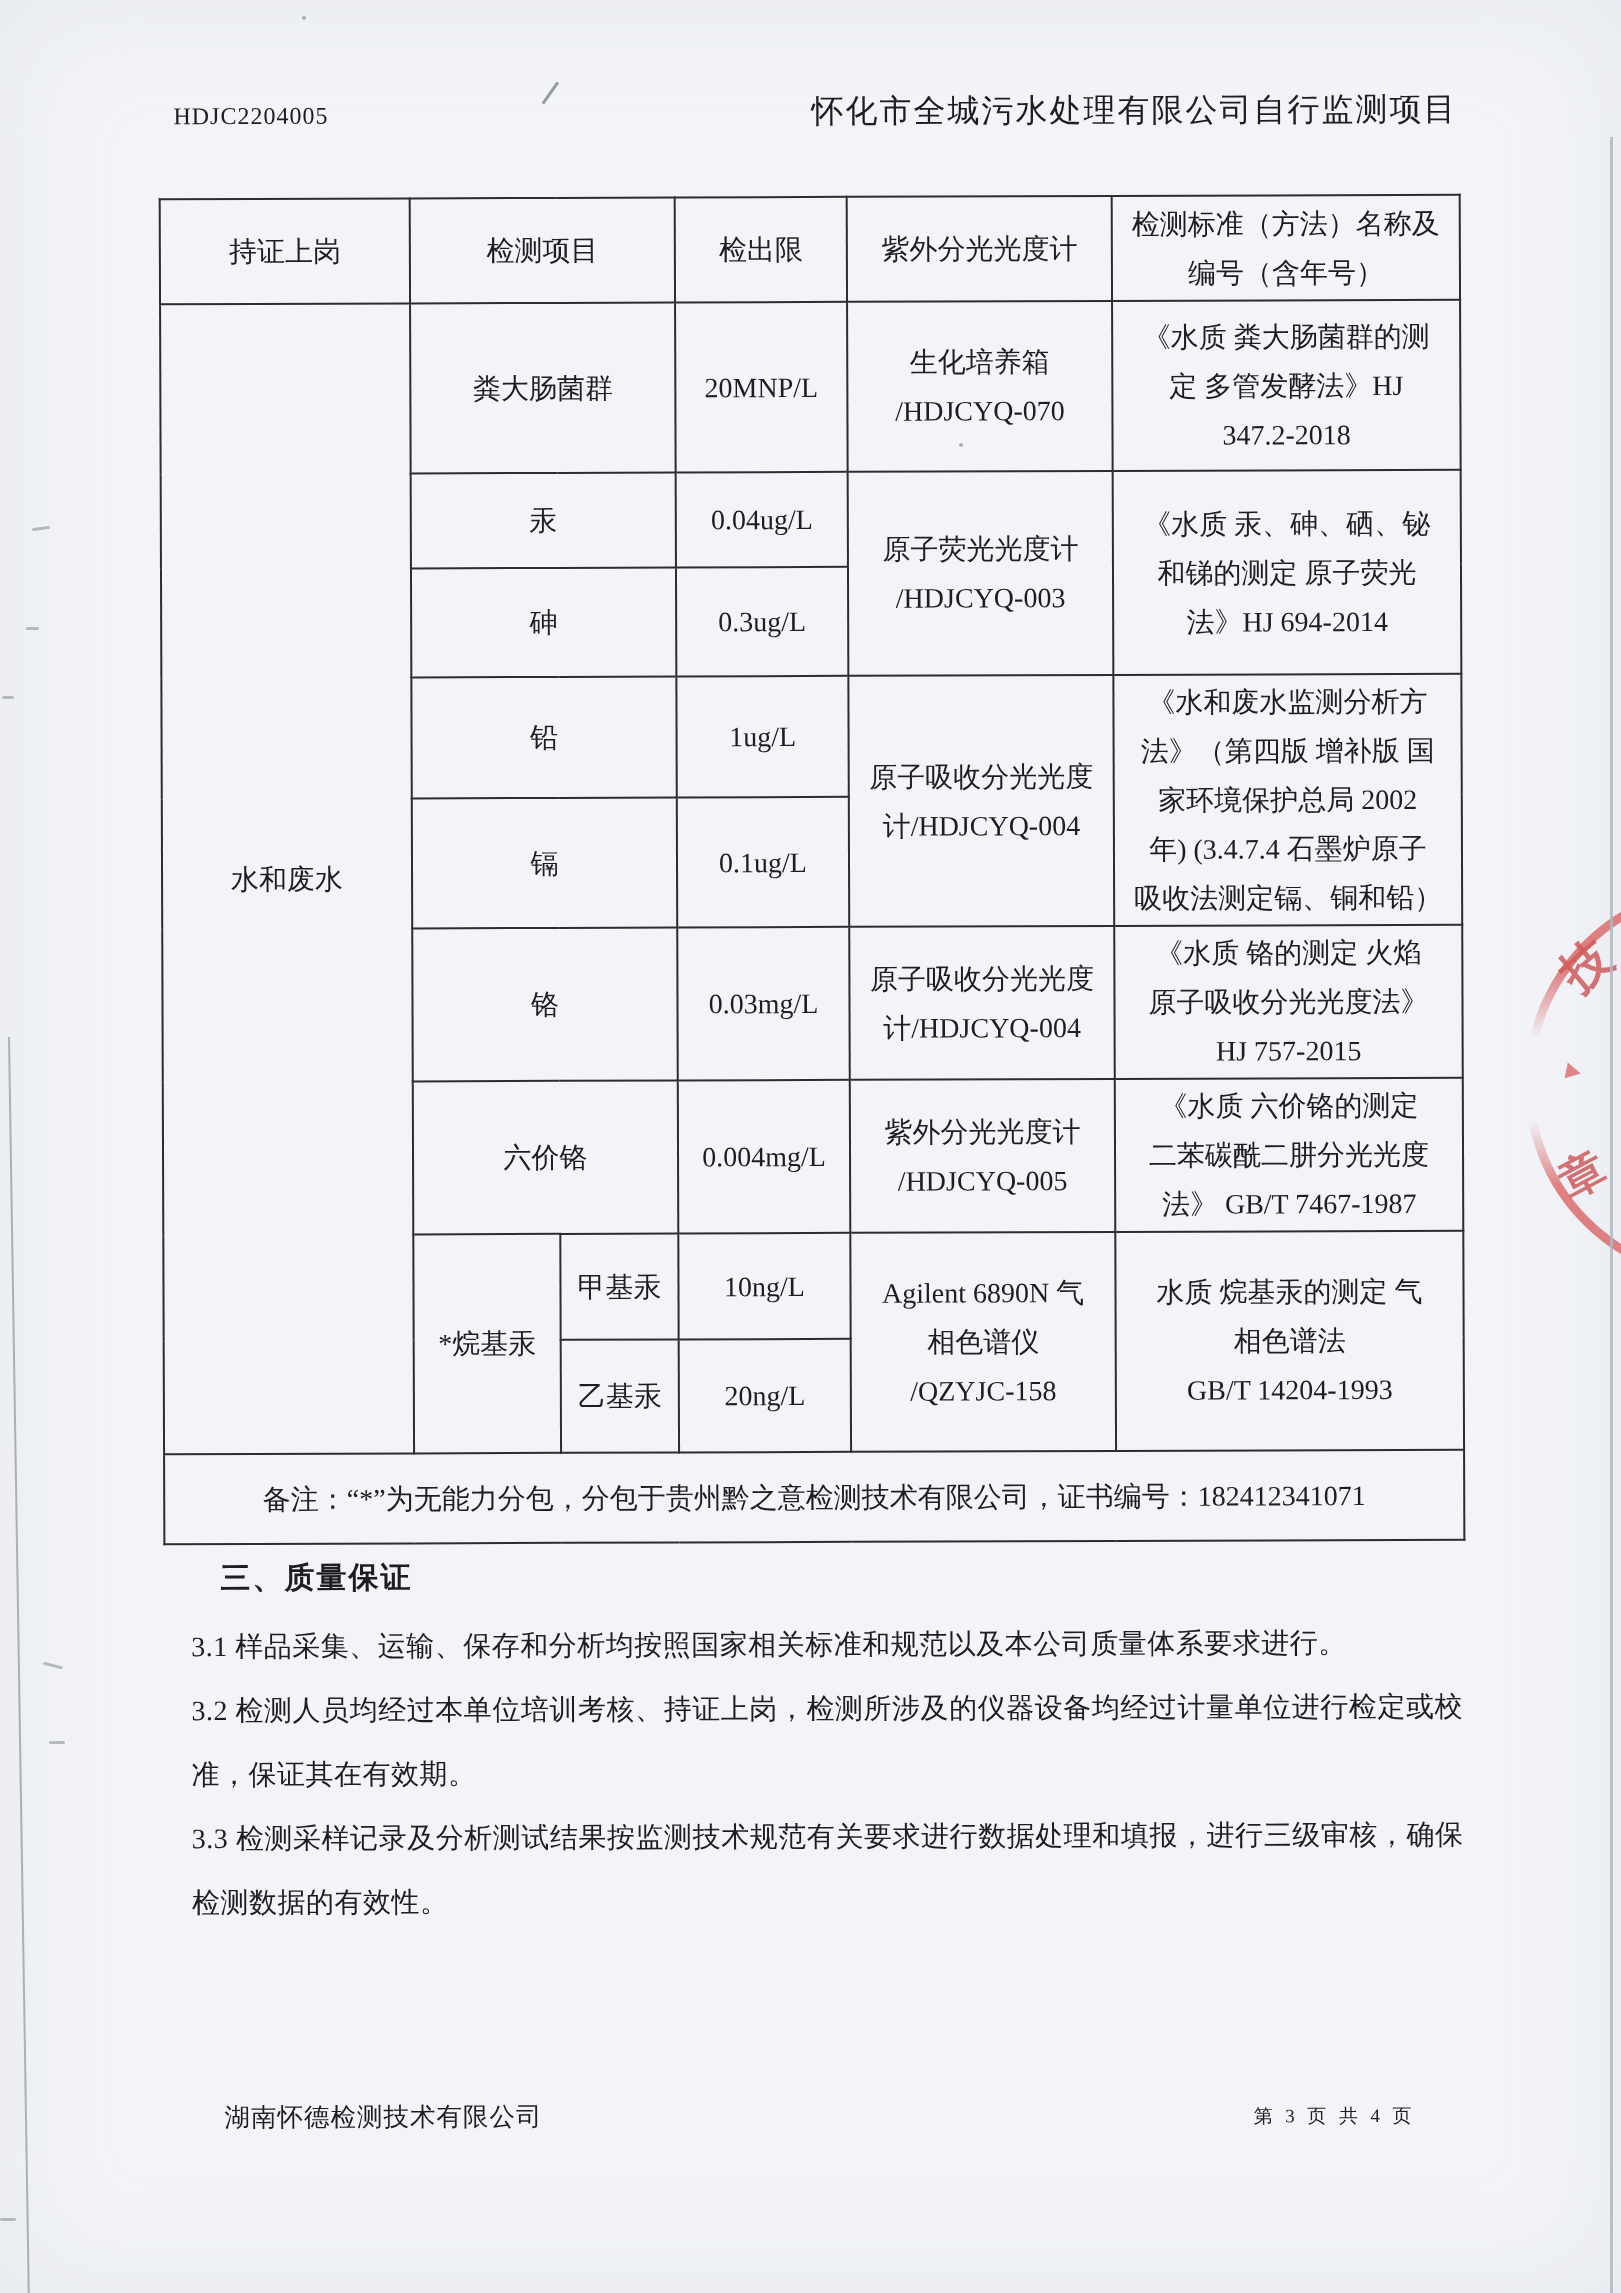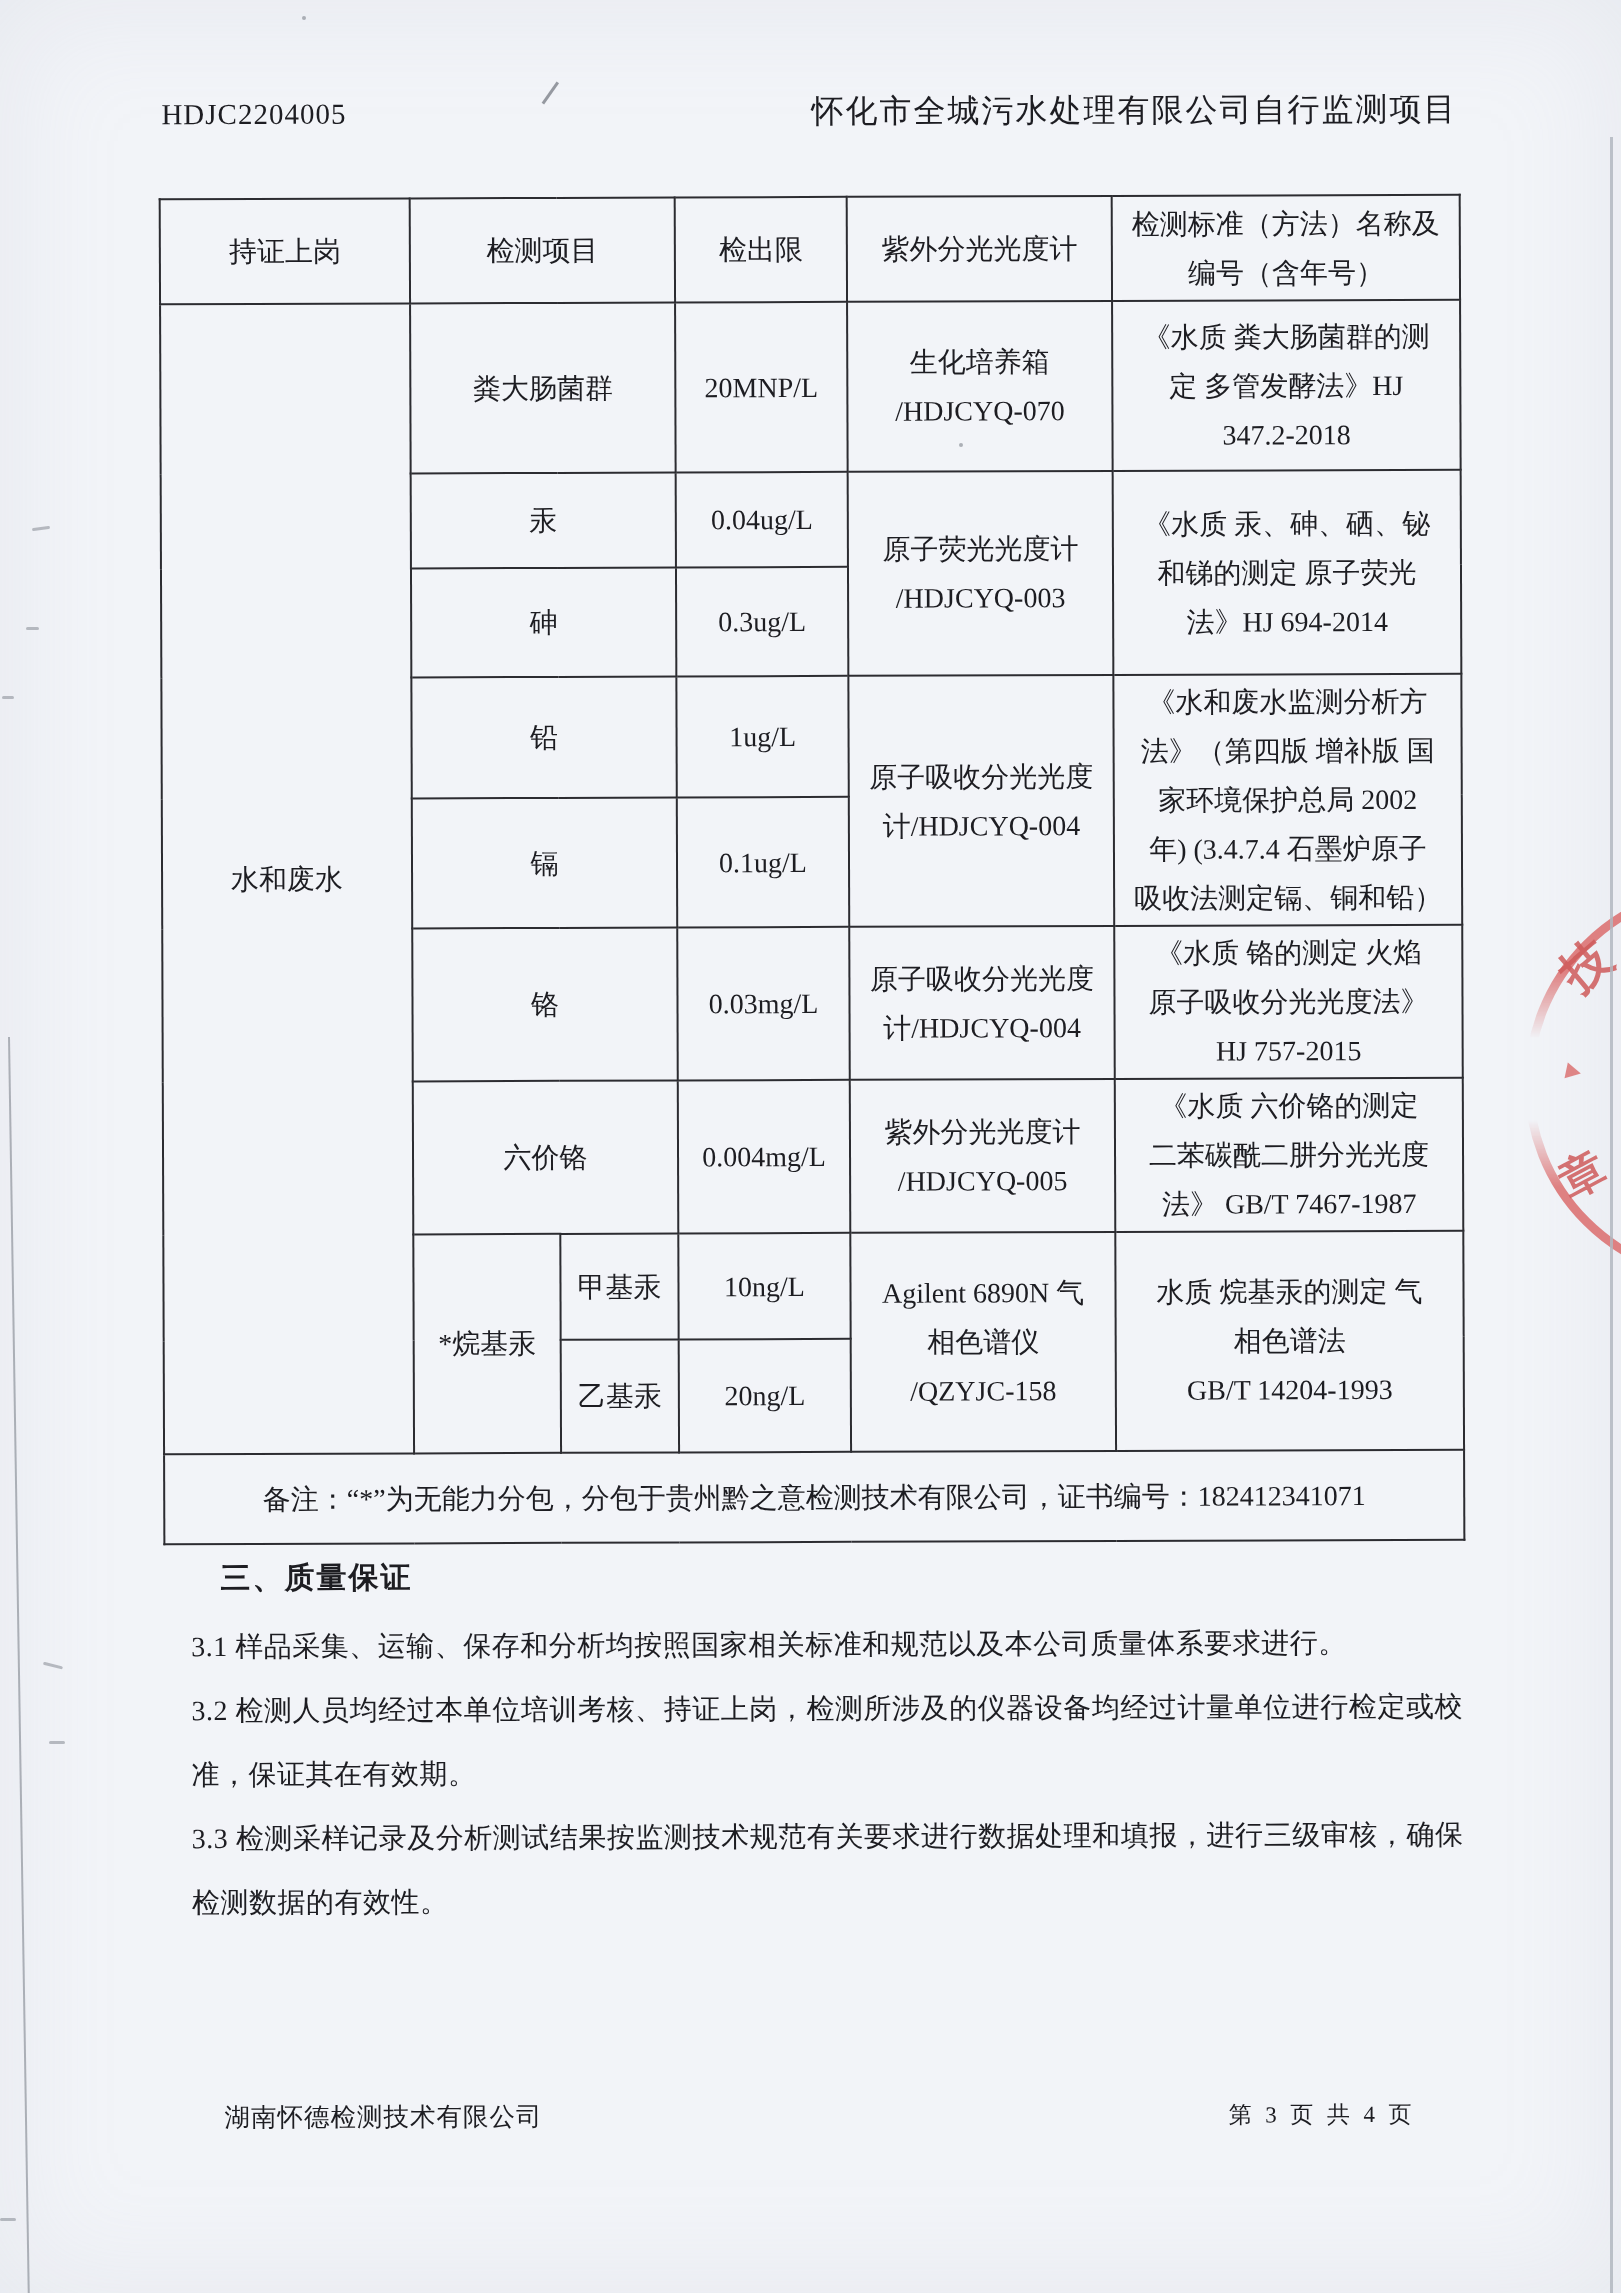--- a/index.html
+++ b/index.html
@@ -9,21 +9,21 @@
     font-family:"Liberation Serif","DejaVu Serif",serif;
     color:#1d1d22;
   }
   
   #paper-shade{position:absolute;inset:0;pointer-events:none;
     box-shadow:inset 0 0 118px rgba(175,185,198,.18);}
   #content{position:absolute;inset:0;transform:rotate(-0.2deg);}
 
   .page-header{position:absolute;left:165px;top:90px;width:1296px;
     display:flex;justify-content:space-between;align-items:baseline;}
-  .doc-number{font-size:29px;letter-spacing:1px;}
+  .doc-number{font-size:24px;letter-spacing:1px;margin-left:12px;}
   .project-title{font-size:32px;letter-spacing:2px;}
 
   table.report{position:absolute;left:162px;top:196px;width:1299px;
     border-collapse:collapse;table-layout:fixed;}
   table.report td, table.report th{
     border:2.4px solid #2c2c31;
     font-weight:normal;text-align:center;vertical-align:middle;
     font-size:28px;line-height:1.75;padding:2px 7.8px;
     white-space:pre-line;overflow:hidden;}
   td.std{line-height:1.7;padding:2px 3.9px;}
@@ -32,21 +32,21 @@
 
   .qa{position:absolute;left:162px;top:1556px;width:1299px;}
   .qa-heading{font-size:30px;font-weight:bold;letter-spacing:2px;
     margin:0 0 15.7px 57px;}
   .qa-para{font-size:28px;line-height:64px;text-align:justify;
     margin:0 0 0 27.4px;letter-spacing:0.5px;}
 
   .page-footer{position:absolute;left:221px;top:2098px;width:1191px;
     display:flex;justify-content:space-between;align-items:baseline;}
   .footer-company{font-size:25.5px;letter-spacing:1px;}
-  .footer-page{font-size:23px;letter-spacing:3.9px;}
+  .footer-page{font-size:19px;letter-spacing:3.9px;}
 
   
   .edge-line{position:absolute;left:1610px;top:137px;width:2.9px;height:2156px;
     background:#b2b7bf;opacity:.85;}
   .fold-line{position:absolute;left:7.8px;top:1037px;width:2px;height:1259px;
     background:#949aa2;opacity:.75;transform:rotate(-0.9deg);
     transform-origin:top left;}
   .mark{position:absolute;background:#8d939b;opacity:.6;border-radius:2px;}
   .m1{left:32px;top:527px;width:17.6px;height:2.9px;transform:rotate(-8deg);}
   .m2{left:25.5px;top:627px;width:13.7px;height:2.9px;}

